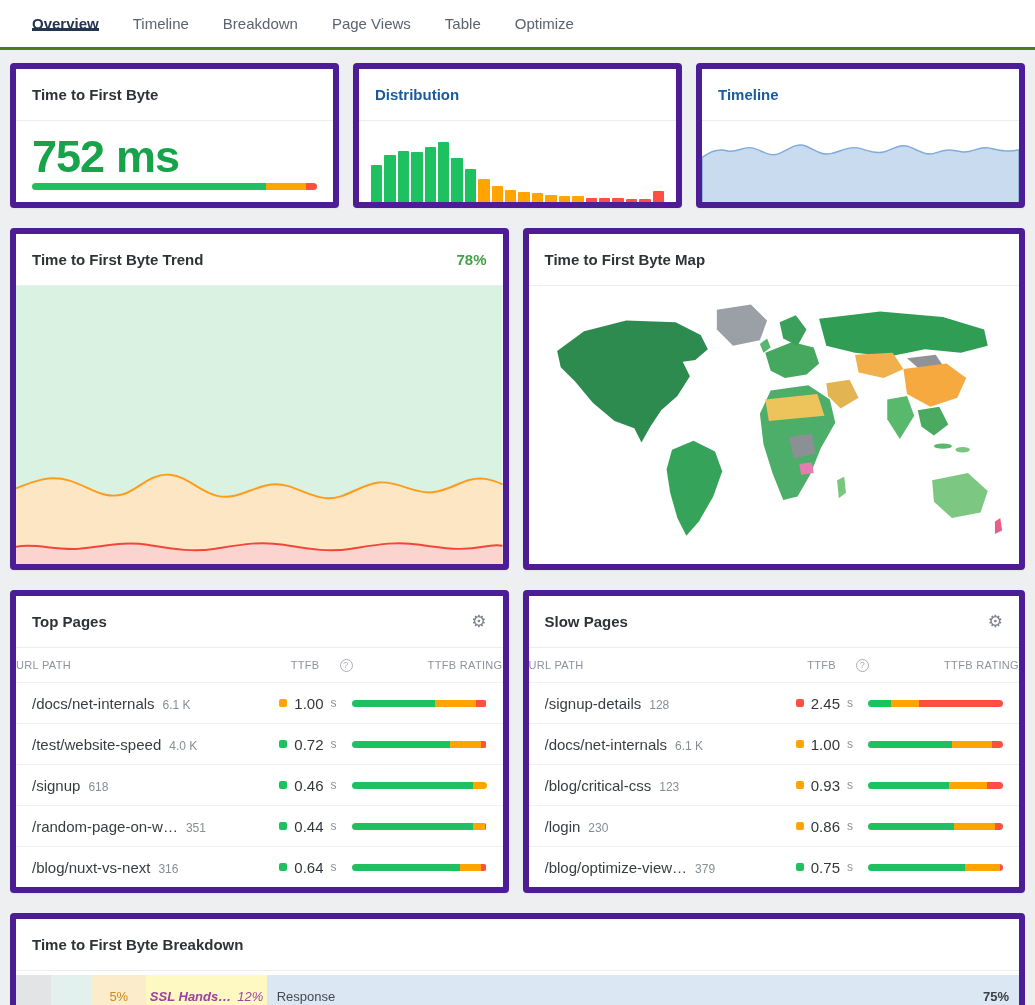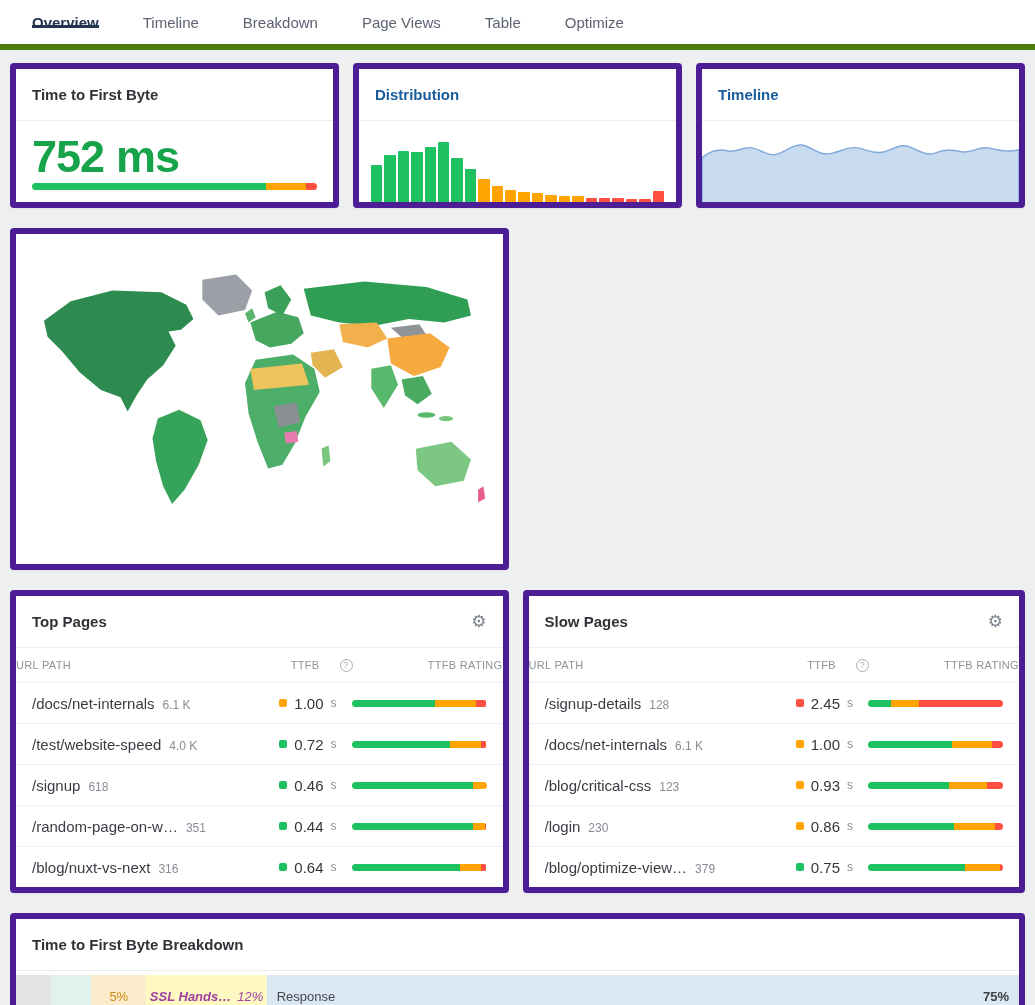--- a/index.html
+++ b/index.html
@@ -1,20 +1,20 @@
 <!DOCTYPE html>
 <html><head>
 <meta charset="utf-8">
 <style>
   * { box-sizing: border-box; margin: 0; padding: 0; }
   html,body { background:#edeff1; font-family:"Liberation Sans",sans-serif; }
   body { width:1035px; min-height:1005px; }
 
   
-  .nav { background:#fff; border-bottom:6px solid #4d7c0f; height:50px; display:flex; align-items:stretch; gap:44px; padding:16px 32px; }
+  .nav { background:#fff; border-bottom:3px solid #4d7c0f; height:50px; display:flex; align-items:stretch; gap:34px; padding:16px 32px; }
   .tab { display:flex; align-items:center; font-size:15px; color:#5c6370; cursor:pointer; border-bottom:3px solid transparent; padding-top:3px; }
   .tab.active { color:#24364f; font-weight:700; border-bottom-color:#24364f; }
 
   .main { padding:13px 10px 0; display:flex; flex-direction:column; gap:20px; }
 
   .card { background:#fff; border:6px solid #4c1d95; border-radius:4px; box-shadow:0 1px 2px rgba(0,0,0,.05); overflow:hidden; display:flex; flex-direction:column; }
   .card-head { min-height:52px; padding:0 16px; display:flex; align-items:center; justify-content:space-between; border-bottom:1px solid #ebedef; font-size:15px; font-weight:700; color:#2f3237; flex:0 0 auto; }
   .card-head .title-blue { color:#1a5b9c; cursor:pointer; }
   .pct-green { color:#44a248; font-weight:700; font-size:15px; }
   .gear { font-size:17px; color:#7d838c; font-weight:400; cursor:pointer; line-height:1; }
@@ -140,22 +140,40 @@
         <div class="mini-tl-body">
           <svg viewBox="0 0 330 92" preserveAspectRatio="none">
             <path d="M0,38 C8,32 16,28 26,31 C36,34 42,26 52,28 C62,30 70,38 80,34 C90,30 98,22 108,26 C118,30 124,36 134,34 C144,32 152,26 162,28 C172,30 180,35 190,32 C200,29 206,23 216,27 C226,31 234,37 244,33 C254,29 260,30 270,32 C280,34 288,26 298,28 C308,30 318,33 330,30 L330,92 L0,92 Z" fill="#c9dbef" stroke="#82abdb" stroke-width="1.5"></path>
           </svg>
         </div>
       </div>
     </div>
 
     <div class="row2">
 
-
-      <div class="card">
+      <div class="card">
+        <div class="card-head">
+          <span>Time to First Byte Trend</span>
+          <span class="pct-green">78%</span>
+        </div>
+        <div class="trend-body">
+          <svg viewBox="0 0 500 290" preserveAspectRatio="none">
+            <rect x="0" y="0" width="500" height="290" fill="#d9f2e2"></rect>
+            <path d="M0,208 C20,200 35,194 55,200 C75,206 90,220 110,214 C125,210 138,192 158,194 C178,196 188,212 208,216 C228,220 243,206 263,204 C283,202 298,216 318,218 C338,220 353,204 373,202 C393,200 408,214 428,212 C448,210 462,196 480,198 C490,199 496,202 500,204 L500,290 L0,290 Z" fill="#fce6c4"></path>
+            <path d="M0,208 C20,200 35,194 55,200 C75,206 90,220 110,214 C125,210 138,192 158,194 C178,196 188,212 208,216 C228,220 243,206 263,204 C283,202 298,216 318,218 C338,220 353,204 373,202 C393,200 408,214 428,212 C448,210 462,196 480,198 C490,199 496,202 500,204" fill="none" stroke="#ff9b1a" stroke-width="2"></path>
+            <path d="M0,268 C20,264 40,272 65,270 C90,268 110,262 135,266 C160,270 180,274 205,270 C230,266 250,262 275,266 C300,270 320,274 345,270 C370,266 390,262 415,266 C440,270 460,272 480,268 C490,266 496,266 500,267 L500,290 L0,290 Z" fill="#fbd4d0"></path>
+            <path d="M0,268 C20,264 40,272 65,270 C90,268 110,262 135,266 C160,270 180,274 205,270 C230,266 250,262 275,266 C300,270 320,274 345,270 C370,266 390,262 415,266 C440,270 460,272 480,268 C490,266 496,266 500,267" fill="none" stroke="#f2463a" stroke-width="2"></path>
+          </svg>
+        </div>
+      </div>
+
+      <div class="card">
+        <div class="card-head">
+          <span>Time to First Byte Map</span>
+        </div>
         <div class="map-body">
           <svg viewBox="0 0 520 300" width="470" height="272">
             <path d="M18,62 L48,40 L95,28 L150,30 L178,44 L186,60 L172,72 L158,74 L166,90 L152,112 L134,128 L122,146 L112,164 L104,148 L82,140 L58,120 L38,96 L22,80 Z" fill="#2e8b50"></path>
             <path d="M196,16 L234,10 L252,28 L244,50 L214,56 L196,38 Z" fill="#9aa0a6"></path>
             <path d="M146,172 L170,162 L194,174 L202,196 L192,224 L176,252 L162,268 L152,248 L144,220 L140,194 Z" fill="#36a35b"></path>
             <path d="M250,64 L280,52 L304,58 L310,76 L296,88 L272,92 L256,84 Z" fill="#46a85f"></path>
             <path d="M266,30 L284,22 L296,38 L286,56 L270,48 Z" fill="#3ba05a"></path>
             <path d="M244,54 L252,48 L256,58 L248,64 Z" fill="#57b56e"></path>
             <path d="M310,26 L378,18 L448,24 L494,38 L498,56 L468,64 L428,60 L388,68 L350,64 L318,56 Z" fill="#2f9e54"></path>
             <path d="M350,66 L392,64 L404,82 L382,92 L354,86 Z" fill="#f2b04c"></path>

